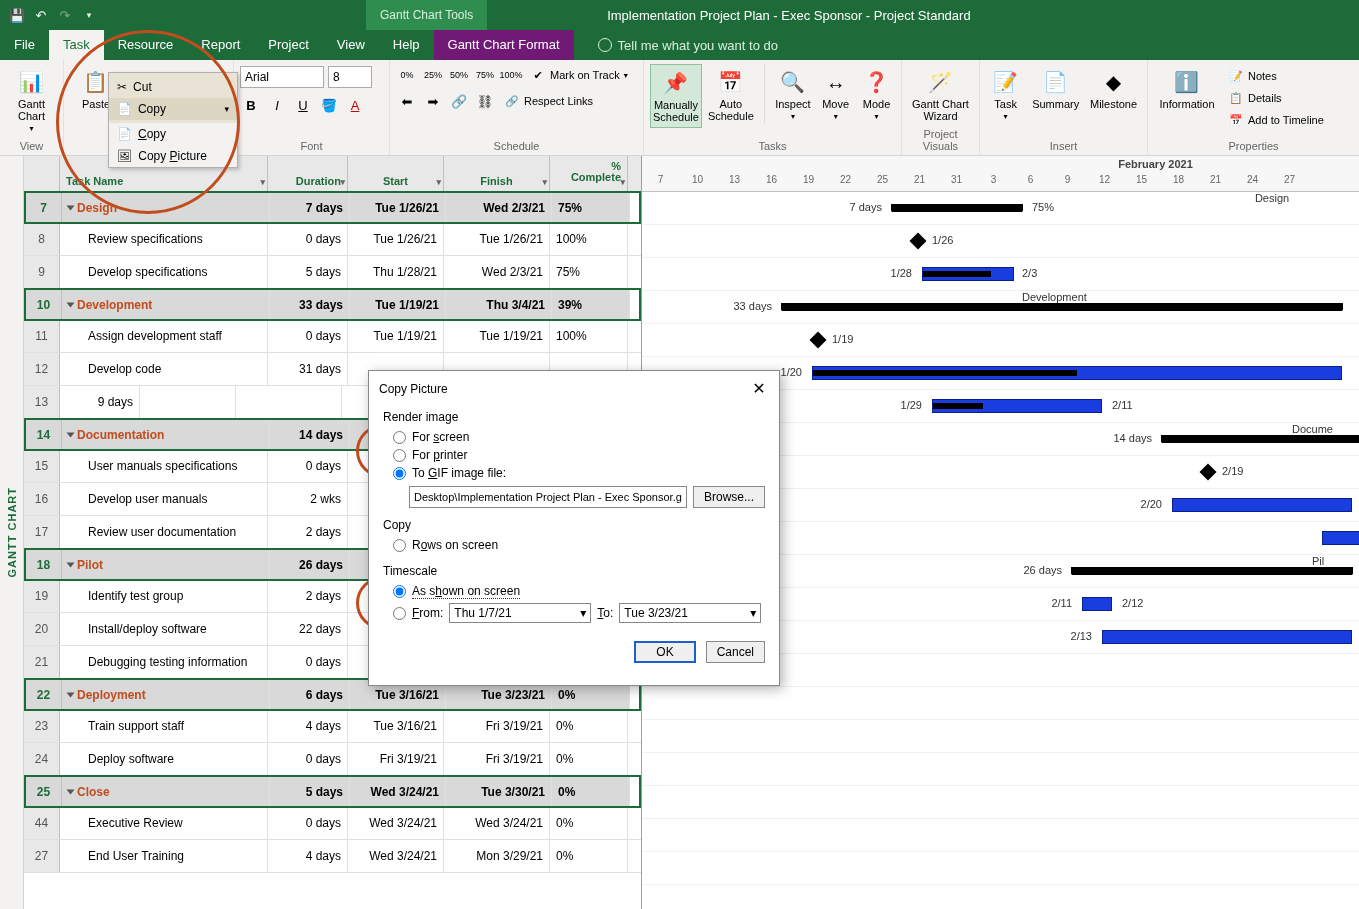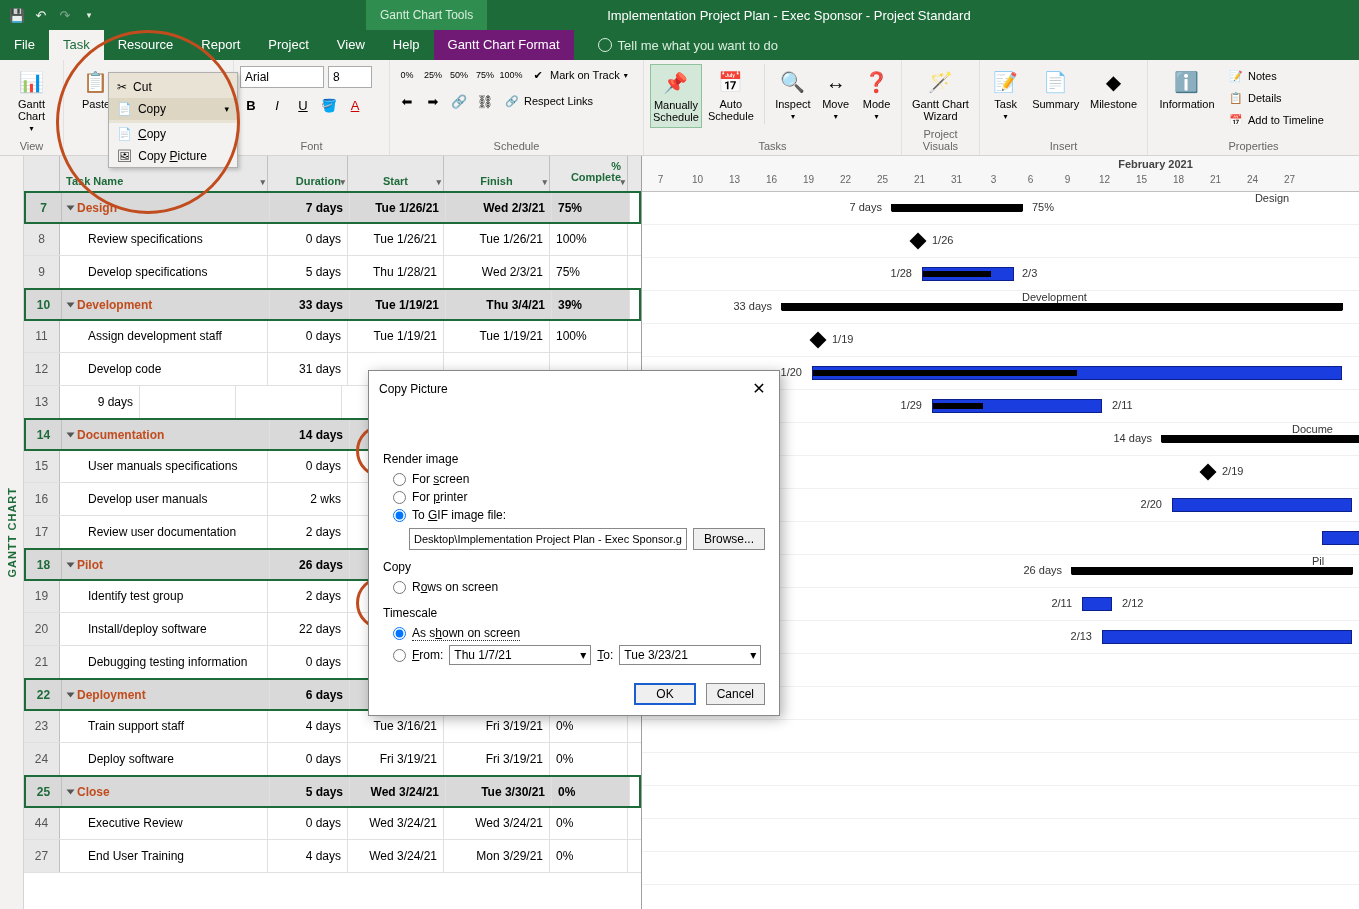--- a/index.html
+++ b/index.html
@@ -90,21 +90,21 @@
 .taskbar { position: absolute; height: 14px; top: 9px; background: #1a3de0; border: 1px solid #0a1f8a; }
 .taskbar .prog { position: absolute; left: 0; top: 3px; height: 6px; background: #000; }
 .milestone { position: absolute; width: 12px; height: 12px; background: #000; transform: rotate(45deg); top: 10px; }
 .glabel { position: absolute; font-size: 11px; color: #333; top: 9px; white-space: nowrap; }
 .glabel.left { text-align: right; }
 
 
 .dialog { position: absolute; top: 370px; left: 368px; width: 412px; background: #fff; border: 1px solid #888; box-shadow: 3px 3px 12px rgba(0,0,0,0.3); z-index: 60; font-size: 12px; }
 .dlg-tb { display: flex; justify-content: space-between; align-items: center; padding: 8px 10px; }
 .dlg-close { font-size: 16px; cursor: pointer; width: 20px; text-align: center; }
-.dlg-body { padding: 4px 14px 6px; margin-top: 42px; }
+.dlg-body { padding: 4px 14px 18px; }
 .dlg-group { margin-bottom: 10px; }
 .dlg-gl { margin-bottom: 4px; }
 .dlg-radio { display: flex; align-items: center; gap: 6px; padding: 2px 0 2px 10px; }
 .dlg-radio input { margin: 0; }
 .dlg-file { display: flex; gap: 6px; margin-left: 26px; margin-top: 4px; }
 .dlg-file input { flex: 1; border: 1px solid #888; padding: 3px 4px; font-size: 11px; }
 .dlg-btn { border: 1px solid #888; background: #efefef; padding: 3px 10px; cursor: pointer; font-size: 12px; }
 .dlg-timerow { display: flex; align-items: center; gap: 6px; margin-left: 10px; padding: 2px 0; }
 .dlg-sel { border: 1px solid #888; padding: 2px 4px; font-size: 12px; width: 142px; background: #fff; display: flex; justify-content: space-between; align-items: center; }
 .dlg-btns { display: flex; justify-content: flex-end; gap: 10px; padding: 6px 0 4px; }

